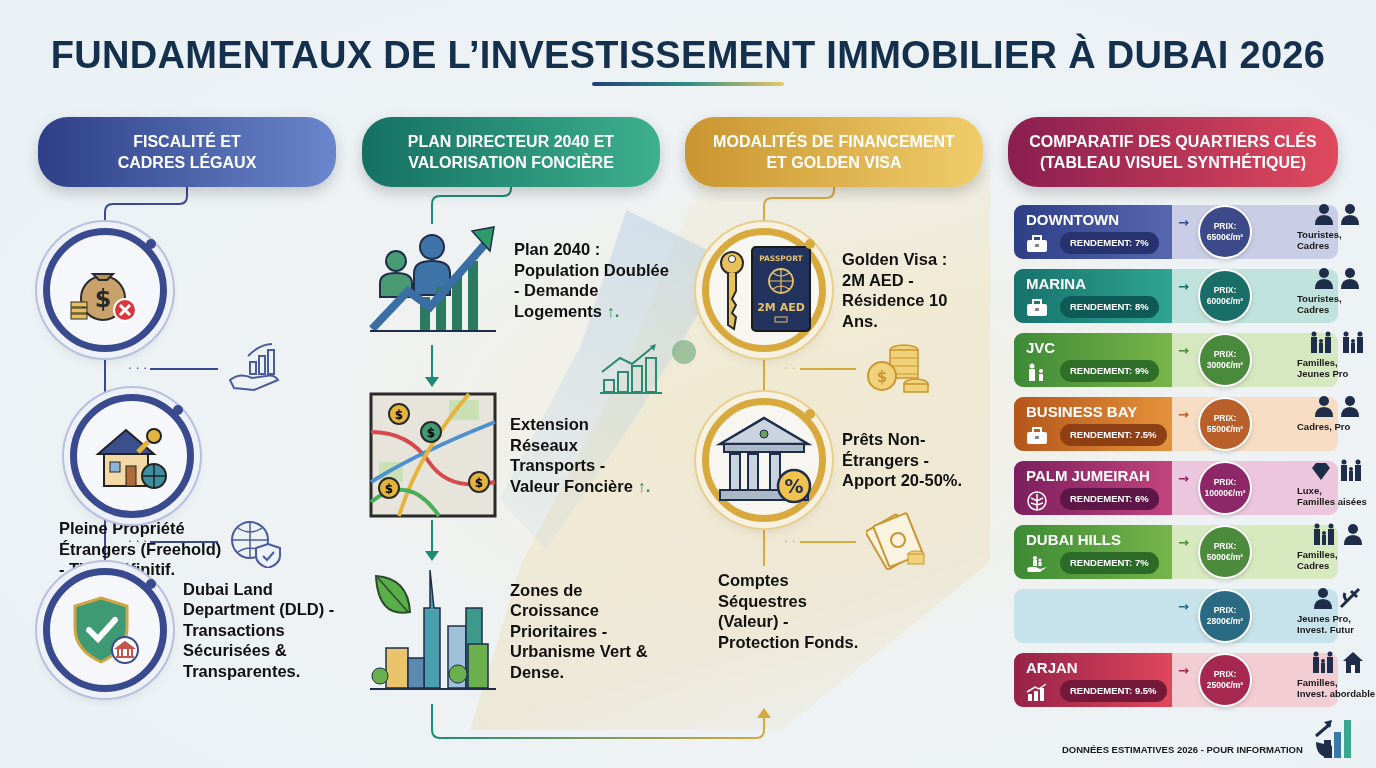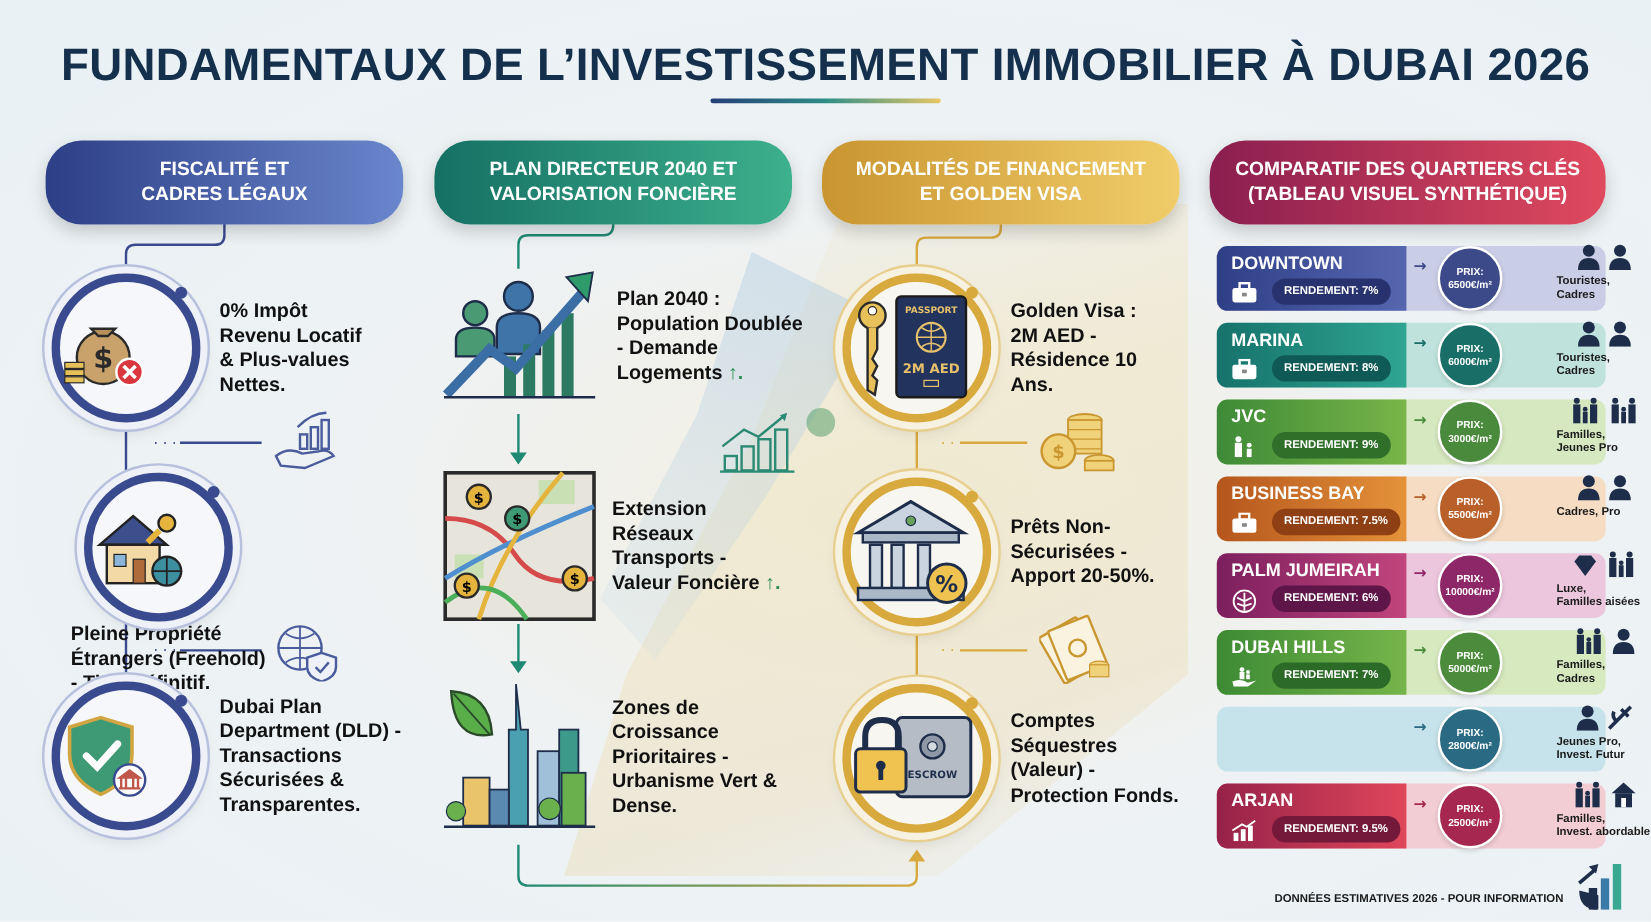--- a/index.html
+++ b/index.html
@@ -41,21 +41,21 @@
   .pill-2 { left: 362px; width: 298px; background: linear-gradient(90deg, #157064, #3db08c); }
   .pill-3 { left: 685px; width: 298px; background: linear-gradient(90deg, #c99530, #f0cd6a); }
   .pill-4 { left: 1008px; width: 330px; background: linear-gradient(90deg, #8a1e4f, #e04a5e); }
 
   .connector { position: absolute; z-index: 1; }
 
   
   .item { position: absolute; display: flex; align-items: center; z-index: 2; }
   .ring {
     width: 124px; height: 124px; border-radius: 50%; position: relative;
-    display: flex; align-items: center; flex-shrink: 0;
+    display: flex; align-items: center; justify-content: center; flex-shrink: 0;
   }
   .ring.blue { border: 7px solid #3a4a8e; box-shadow: 0 0 0 6px #eef1f7, 0 0 0 8px #b7c0dd, 0 6px 14px rgba(0,0,0,0.15); background: #f5f7fb; }
   .ring.gold { border: 7px solid #d8a93d; box-shadow: 0 0 0 6px #f7f1e2, 0 0 0 8px #e7cf8f, 0 6px 14px rgba(0,0,0,0.15); background: #f8f6f0; }
   .ring-dot { position: absolute; right: 4px; top: 4px; width: 10px; height: 10px; border-radius: 50%; }
   .item-text {
     font-family: "Liberation Sans", sans-serif; font-weight: 700; font-size: 16.5px;
     line-height: 20.5px; color: #111; margin-left: 16px;
   }
   .up { color: #2e8f56; }
 
@@ -158,26 +158,20 @@
       <ellipse cx="36" cy="46" rx="22" ry="22" fill="#c8a26a" stroke="#2a2a2a" stroke-width="2"></ellipse>
       <path d="M26 22 L46 22 L40 28 L32 28 Z" fill="#b8905a" stroke="#2a2a2a" stroke-width="2"></path>
       <text x="36" y="55" text-anchor="middle" font-family="DejaVu Sans, sans-serif" font-size="24" font-weight="700" fill="#2a2a2a">$</text>
       <rect x="4" y="50" width="16" height="5" fill="#e6c15a" stroke="#2a2a2a"></rect>
       <rect x="4" y="56" width="16" height="5" fill="#e6c15a" stroke="#2a2a2a"></rect>
       <rect x="4" y="62" width="16" height="5" fill="#e6c15a" stroke="#2a2a2a"></rect>
       <circle cx="58" cy="58" r="11" fill="#d9363e" stroke="#fff" stroke-width="2"></circle>
       <path d="M53 53 L63 63 M63 53 L53 63" stroke="#fff" stroke-width="3"></path>
     </svg>
   </div>
-  <div class="item-text">
-    <div>0% Impôt</div>
-      <div>Revenu Locatif</div>
-      <div>&amp; Plus-values</div>
-      <div>Nettes.</div>
-  </div>
 </div>
 
 <div class="item" style="left:43px;top:394px;flex-direction:column;">
   <div class="ring blue">
     <span class="ring-dot" style="background:#3a4a8e"></span>
     <svg width="80" height="76" viewBox="0 0 80 76">
       <polygon points="6,36 34,12 62,36" fill="#3c4f8c" stroke="#222" stroke-width="2"></polygon>
       <rect x="12" y="36" width="44" height="32" fill="#f2d9a6" stroke="#222" stroke-width="2"></rect>
       <rect x="18" y="44" width="10" height="10" fill="#8bb6d9" stroke="#222"></rect>
       <rect x="34" y="48" width="10" height="20" fill="#b06b3a" stroke="#222"></rect>
@@ -198,21 +192,21 @@
   <div class="ring blue">
     <span class="ring-dot" style="background:#3a4a8e"></span>
     <svg width="76" height="76" viewBox="0 0 76 76">
       <path d="M34 6 L60 14 V36 Q60 58 34 70 Q8 58 8 36 V14 Z" fill="#3d9a74" stroke="#d1a542" stroke-width="3"></path>
       <path d="M22 38 L31 47 L48 28" stroke="#fff" stroke-width="6" fill="none" stroke-linecap="round"></path>
       <circle cx="58" cy="58" r="13" fill="#fff" stroke="#3a4a8e" stroke-width="2"></circle>
       <path d="M50 56 L58 50 L66 56 Z M51 57 V64 M55 57 V64 M61 57 V64 M65 57 V64 M49 65 H67" stroke="#c0574a" stroke-width="2" fill="#c0574a"></path>
     </svg>
   </div>
   <div class="item-text">
-    <div>Dubai Plan</div>
+    <div>Dubai Land</div>
       <div>Department (DLD) -</div>
       <div>Transactions</div>
       <div>Sécurisées &amp;</div>
       <div>Transparentes.</div>
   </div>
 </div>
 
 <span class="deco" style="left:128px;top:362px;color:#3a4a8e;font-size:12px;">· · ·</span>
 <svg class="deco" style="left:226px;top:340px;" width="58" height="54" viewBox="0 0 58 54">
   <path d="M4 40 Q14 32 26 38 L40 36 Q48 34 52 40 L28 50 L8 48 Z" fill="none" stroke="#4a5c9c" stroke-width="2"></path>
@@ -350,39 +344,26 @@
       <rect x="16" y="40" width="10" height="36" fill="#c9d4e0" stroke="#1e2e4a" stroke-width="2"></rect>
       <rect x="34" y="40" width="10" height="36" fill="#c9d4e0" stroke="#1e2e4a" stroke-width="2"></rect>
       <rect x="56" y="40" width="10" height="36" fill="#c9d4e0" stroke="#1e2e4a" stroke-width="2"></rect>
       <rect x="6" y="76" width="88" height="10" fill="#aab8c8" stroke="#1e2e4a" stroke-width="2"></rect>
       <circle cx="80" cy="72" r="16" fill="#f0c250" stroke="#1e2e4a" stroke-width="2.5"></circle>
       <text x="80" y="79" text-anchor="middle" font-size="19" font-weight="700" fill="#1e2e4a" font-family="DejaVu Sans, sans-serif">%</text>
     </svg>
   </div>
   <div class="item-text">
     <div>Prêts Non-</div>
-      <div>Sécurisées -</div>
+      <div>Étrangers -</div>
       <div>Apport 20-50%.</div>
   </div>
 </div>
 
 <div class="item" style="left:702px;top:570px;">
-  <div class="ring gold">
-    <span class="ring-dot" style="background:#d8a93d"></span>
-    <svg width="104" height="80" viewBox="0 0 104 80">
-      <rect x="38" y="6" width="62" height="66" rx="5" fill="#b5bcc6" stroke="#1e2e4a" stroke-width="2.5"></rect>
-      <circle cx="68" cy="30" r="10" fill="#8e98a6" stroke="#1e2e4a" stroke-width="2"></circle>
-      <circle cx="68" cy="30" r="4" fill="#d5dae0" stroke="#1e2e4a"></circle>
-      <text x="68" y="56" text-anchor="middle" font-size="8.5" font-weight="700" fill="#1e2e4a" font-family="DejaVu Sans, sans-serif">ESCROW</text>
-      <path d="M12 34 V22 Q12 8 26 8 Q40 8 40 22 V34" stroke="#1e2e4a" stroke-width="5" fill="none"></path>
-      <rect x="4" y="32" width="42" height="36" rx="4" fill="#f0c250" stroke="#1e2e4a" stroke-width="2.5"></rect>
-      <circle cx="25" cy="46" r="4" fill="#1e2e4a"></circle>
-      <rect x="23" y="48" width="4" height="10" fill="#1e2e4a"></rect>
-    </svg>
-  </div>
   <div class="item-text">
     <div>Comptes</div>
       <div>Séquestres</div>
       <div>(Valeur) -</div>
       <div>Protection Fonds.</div>
   </div>
 </div>
 
 <span class="deco" style="left:784px;top:362px;color:#d8a93d;font-size:12px;">· ·</span>
 <svg class="deco" style="left:864px;top:342px;" width="66" height="54" viewBox="0 0 66 54">

